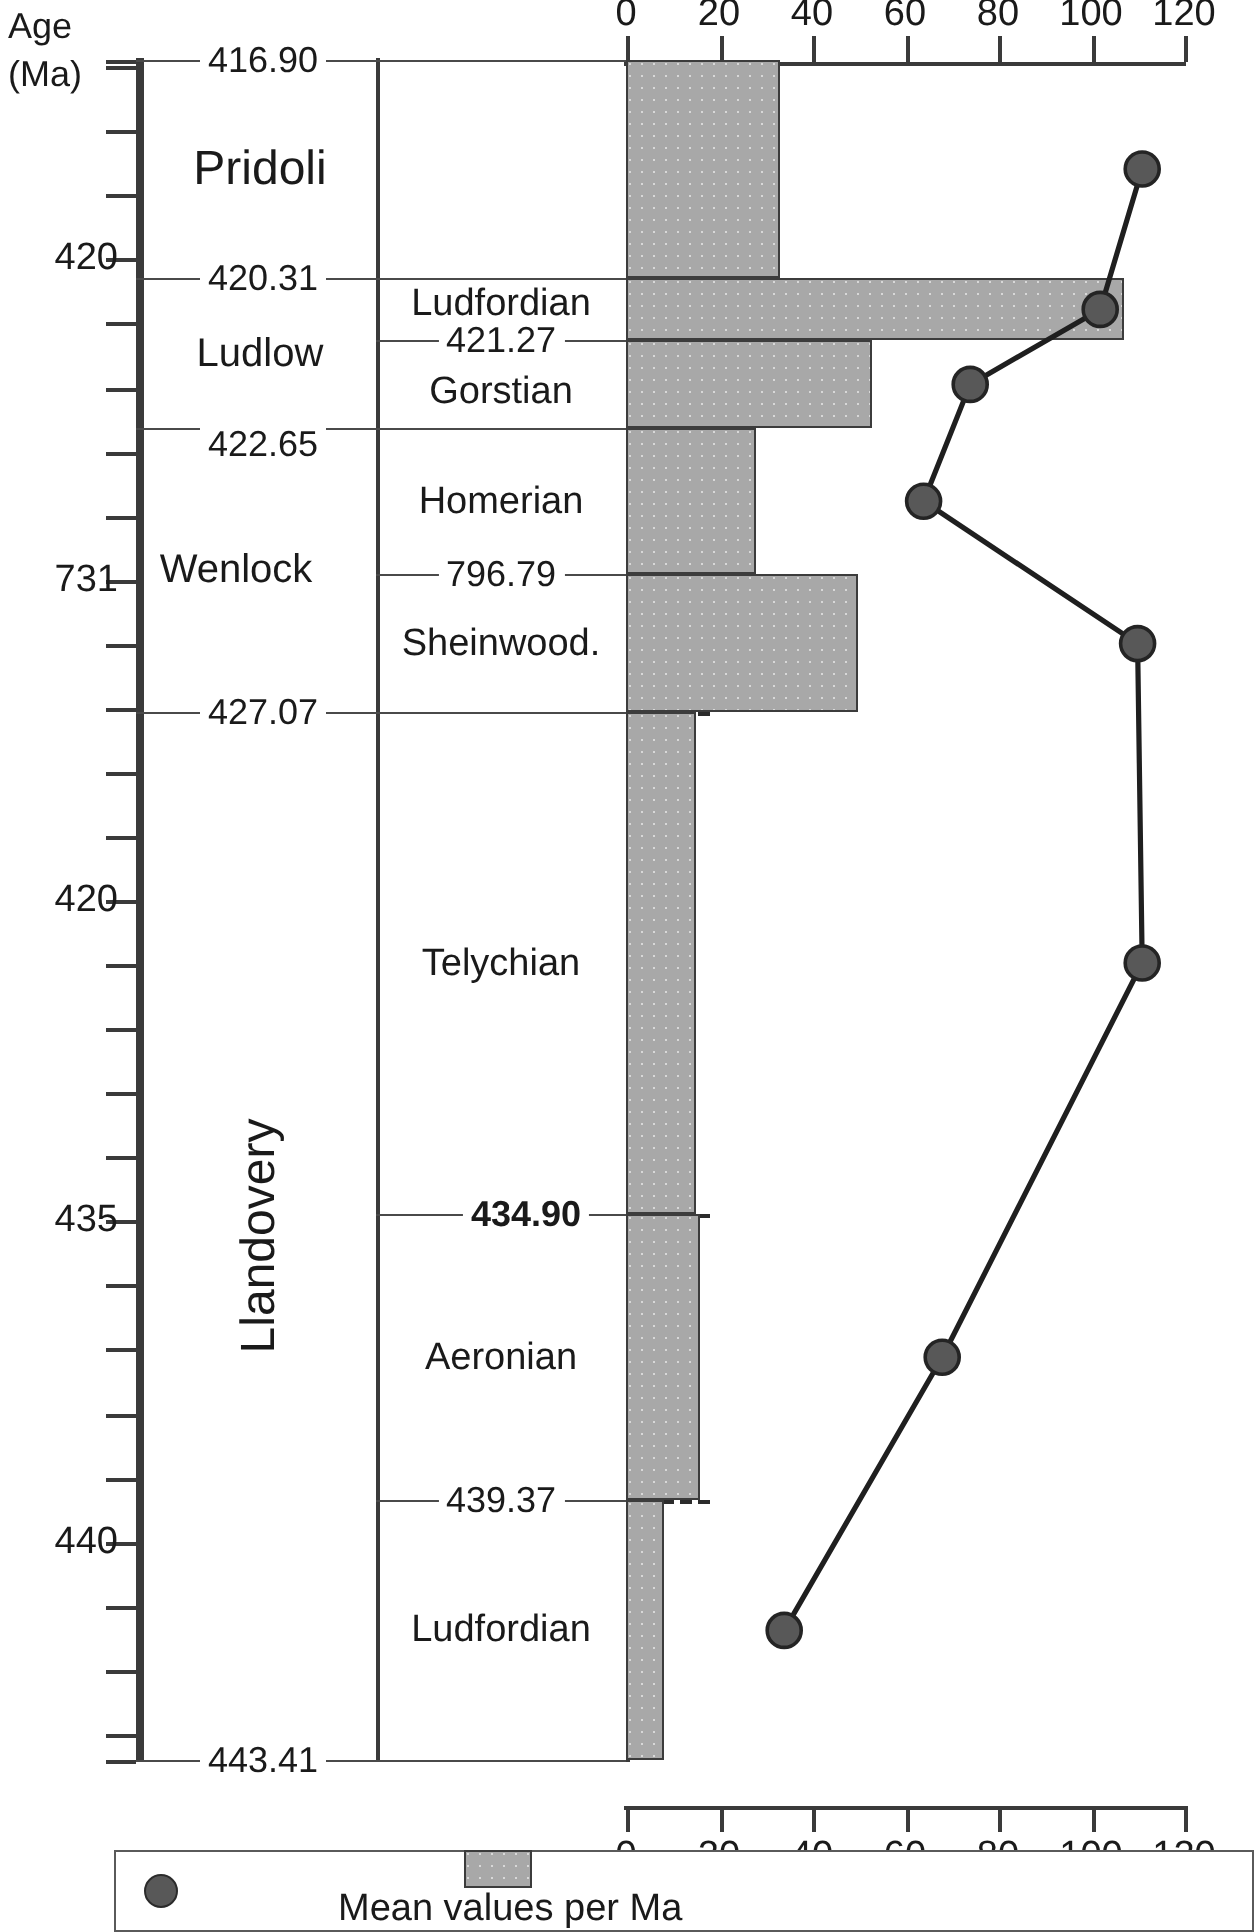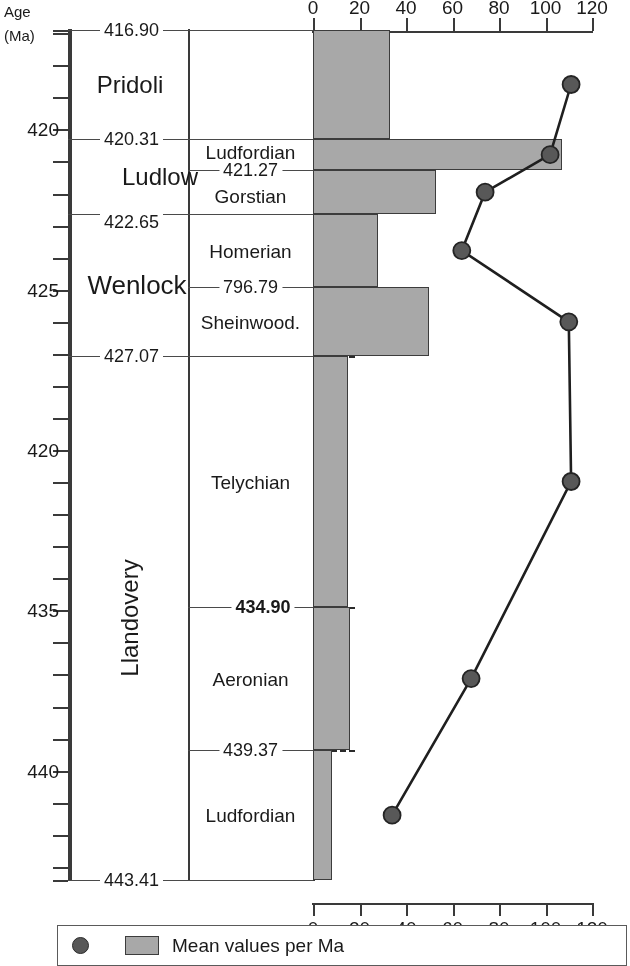--- a/index.html
+++ b/index.html
@@ -13,21 +13,21 @@
   }
   #root{position:relative;width:630px;height:966px;}
 
   
   .txt{position:absolute;white-space:nowrap;line-height:1;}
   .ctr{transform:translate(-50%,-50%);}
   .midY{transform:translateY(-50%);}
   .midYR{transform:translate(-100%,-50%);margin-left:12px;}
 
   
-  .axis-title{font-size:15px;letter-spacing:0px;}
+  .axis-title{font-size:18px;letter-spacing:0px;}
 
   
   .hline{position:absolute;height:0;border-top:2px solid #3a3a3a;}
   .vline{position:absolute;width:0;border-left:2px solid #3a3a3a;}
   .hline-thin{position:absolute;height:0;border-top:1.6px solid #4a4a4a;}
   .dash{position:absolute;height:0;border-top:2px dashed #2b2b2b;}
 
   
   .tick-major{position:absolute;width:0;border-left:2px solid #3a3a3a;height:13px;}
   .tick-y-major{position:absolute;height:0;border-top:2px solid #3a3a3a;width:15px;}
@@ -137,21 +137,21 @@
       <div class="tick-y-major" style="left: 53px; top: 610.347px;"></div>
       <div class="tick-y-minor" style="left: 53px; top: 642.41px;"></div>
       <div class="tick-y-minor" style="left: 53px; top: 674.474px;"></div>
       <div class="tick-y-minor" style="left: 53px; top: 706.537px;"></div>
       <div class="tick-y-minor" style="left: 53px; top: 738.601px;"></div>
       <div class="tick-y-major" style="left: 53px; top: 770.664px;"></div>
       <div class="tick-y-minor" style="left: 53px; top: 802.727px;"></div>
       <div class="tick-y-minor" style="left: 53px; top: 834.791px;"></div>
       <div class="tick-y-minor" style="left: 53px; top: 866.854px;"></div>
       <div class="txt ylab midYR" style="left: 47px; top: 129.396px;">420</div>
-      <div class="txt ylab midYR" style="left: 47px; top: 289.713px;">425</div>
+      <div class="txt ylab midYR" style="left: 47px; top: 289.713px;">731</div>
       <div class="txt ylab midYR" style="left: 47px; top: 450.03px;">420</div>
       <div class="txt ylab midYR" style="left: 47px; top: 610.347px;">435</div>
       <div class="txt ylab midYR" style="left: 47px; top: 770.664px;">440</div>
       <div class="tick-y-major" style="left: 53px; top: 30px;"></div>
       <div class="tick-y-major" style="left: 53px; top: 880px;"></div>
     </div>
   <div id="layer-frame">
       <div class="vline" style="left: 70px; top: 29px; height: 852px;"></div>
       <div class="vline" style="left: 188px; top: 29px; height: 852px;"></div>
       <div class="vline" style="left: 313px; top: 29px; height: 852px;"></div>
@@ -197,35 +197,35 @@
       <div class="txt boundary-lab midY" style="left: 100px; top: 30px;">416.90</div>
       <div class="txt boundary-lab midY" style="left: 100px; top: 139.336px;">420.31</div>
       <div class="txt boundary-lab ctr" style="left: 250.5px; top: 170.117px;">421.27</div>
       <div class="txt boundary-lab midY" style="left: 100px; top: 222px;">422.65</div>
       <div class="txt boundary-lab ctr" style="left: 250.5px; top: 287.148px;">796.79</div>
       <div class="txt boundary-lab midY" style="left: 100px; top: 356.084px;">427.07</div>
       <div class="txt boundary-lab ctr" style="left: 263px; top: 607.141px; font-weight: bold;">434.90</div>
       <div class="txt boundary-lab ctr" style="left: 250.5px; top: 750.464px;">439.37</div>
       <div class="txt boundary-lab midY" style="left: 100px; top: 880px;">443.41</div>
       <div class="txt series-lab ctr" style="left: 130px; top: 84.668px; font-size: 24px;">Pridoli</div>
-      <div class="txt series-lab ctr" style="left: 130px; top: 176.85px; font-size: 24px; margin-left: 30px;">Ludlow</div>
-      <div class="txt series-lab ctr" style="left: 137px; top: 285.224px; font-size: 26px;">Wenlock</div>
+      <div class="txt series-lab ctr" style="left: 130px; top: 176.85px; font-size: 20px;">Ludlow</div>
+      <div class="txt series-lab ctr" style="left: 118px; top: 285.224px; font-size: 20px;">Wenlock</div>
       <div class="txt series-lab" style="left: 130px; top: 618.042px; transform: translate(-50%, -50%) rotate(-90deg); font-size: 24px;">Llandovery</div>
       <div class="txt stage-lab ctr" style="left: 250.5px; top: 151.727px;">Ludfordian</div>
       <div class="txt stage-lab ctr" style="left: 250.5px; top: 196.241px;">Gorstian</div>
       <div class="txt stage-lab ctr" style="left: 250.5px; top: 250.756px;">Homerian</div>
       <div class="txt stage-lab ctr" style="left: 250.5px; top: 321.616px;">Sheinwood.</div>
       <div class="txt stage-lab ctr" style="left: 250.5px; top: 481.613px;">Telychian</div>
       <div class="txt stage-lab ctr" style="left: 250.5px; top: 678.802px;">Aeronian</div>
       <div class="txt stage-lab ctr" style="left: 250.5px; top: 815.232px;">Ludfordian</div>
     </div>
 
   <div id="legend" style="left:57px;top:925px;width:570px;height:41px;">
     <div class="item" style="margin-left:14px;">
       <span class="leg-dot"></span>
     </div>
-    <div class="item" style="margin-left:36px;">
+    <div class="item" style="margin-left:67px;flex-direction:column;">
       <span class="leg-box"></span>
       <span class="leg-text">Mean values per Ma</span>
     </div>
   </div>
 
 </div>
 
 </body></html>

